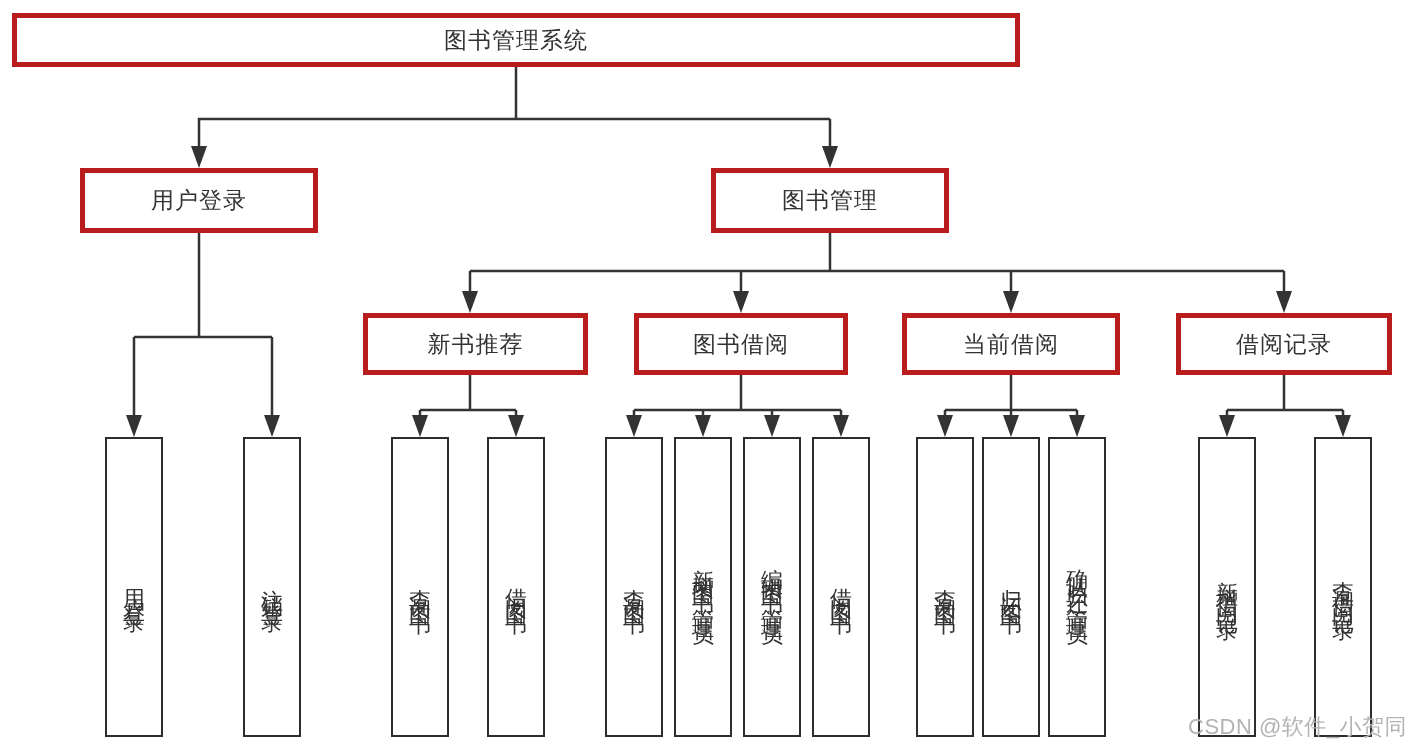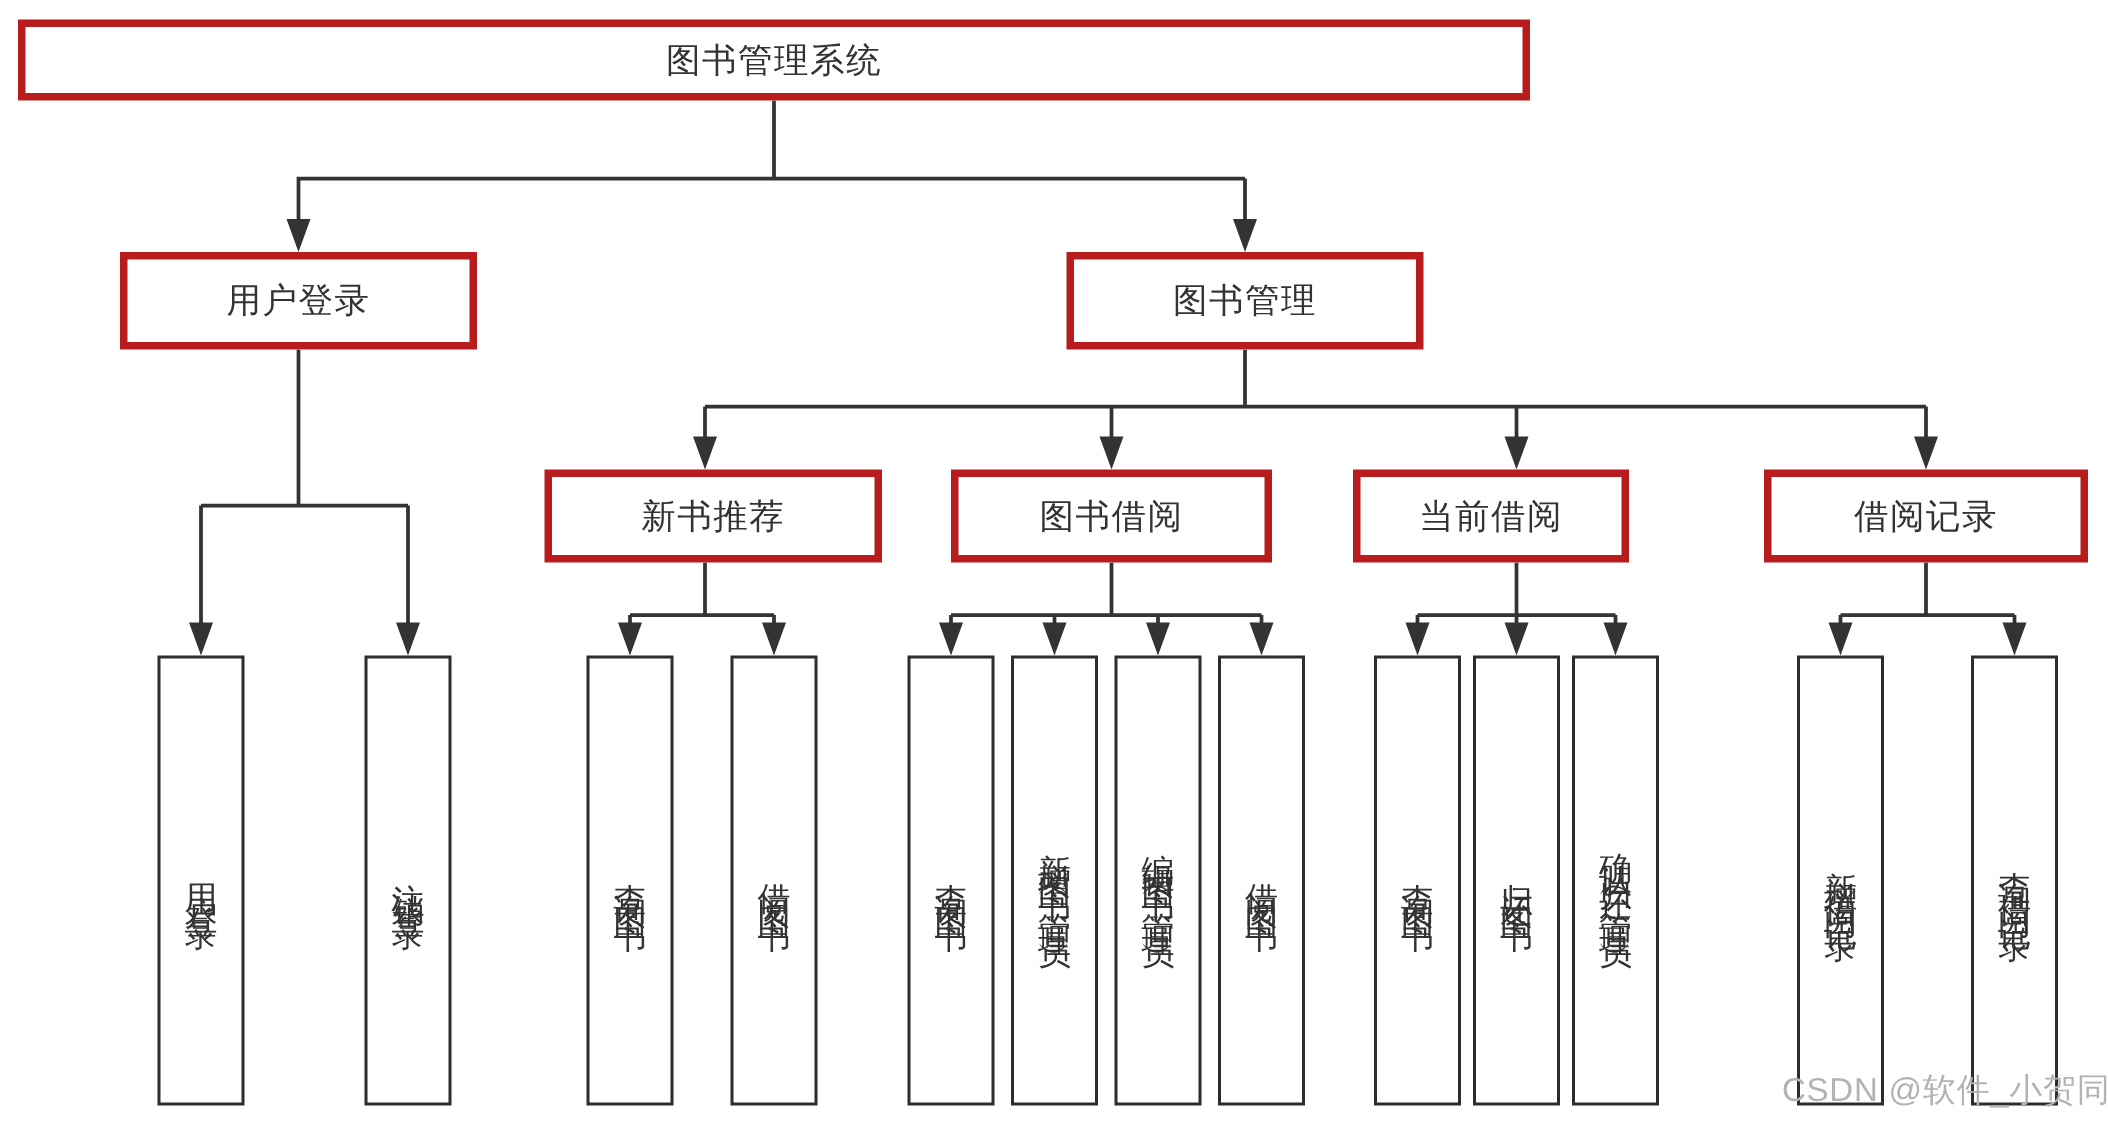--- a/index.html
+++ b/index.html
@@ -140,21 +140,21 @@
   <div class="hnode" style="left:711px; top:168px; width:238px; height:65px;">
     <span>图书管理</span>
   </div>
 
   <div class="hnode" style="left:363px; top:313px; width:225px; height:62px;">
     <span>新书推荐</span>
   </div>
   <div class="hnode" style="left:634px; top:313px; width:214px; height:62px;">
     <span>图书借阅</span>
   </div>
-  <div class="hnode" style="left:902px; top:313px; width:184px; height:62px;">
+  <div class="hnode" style="left:902px; top:313px; width:218px; height:62px;">
     <span>当前借阅</span>
   </div>
   <div class="hnode" style="left:1176px; top:313px; width:216px; height:62px;">
     <span>借阅记录</span>
   </div>
 
   <div class="vnode" style="left:105px;">
     <span>用户登录</span>
   </div>
   <div class="vnode" style="left:243px;">

